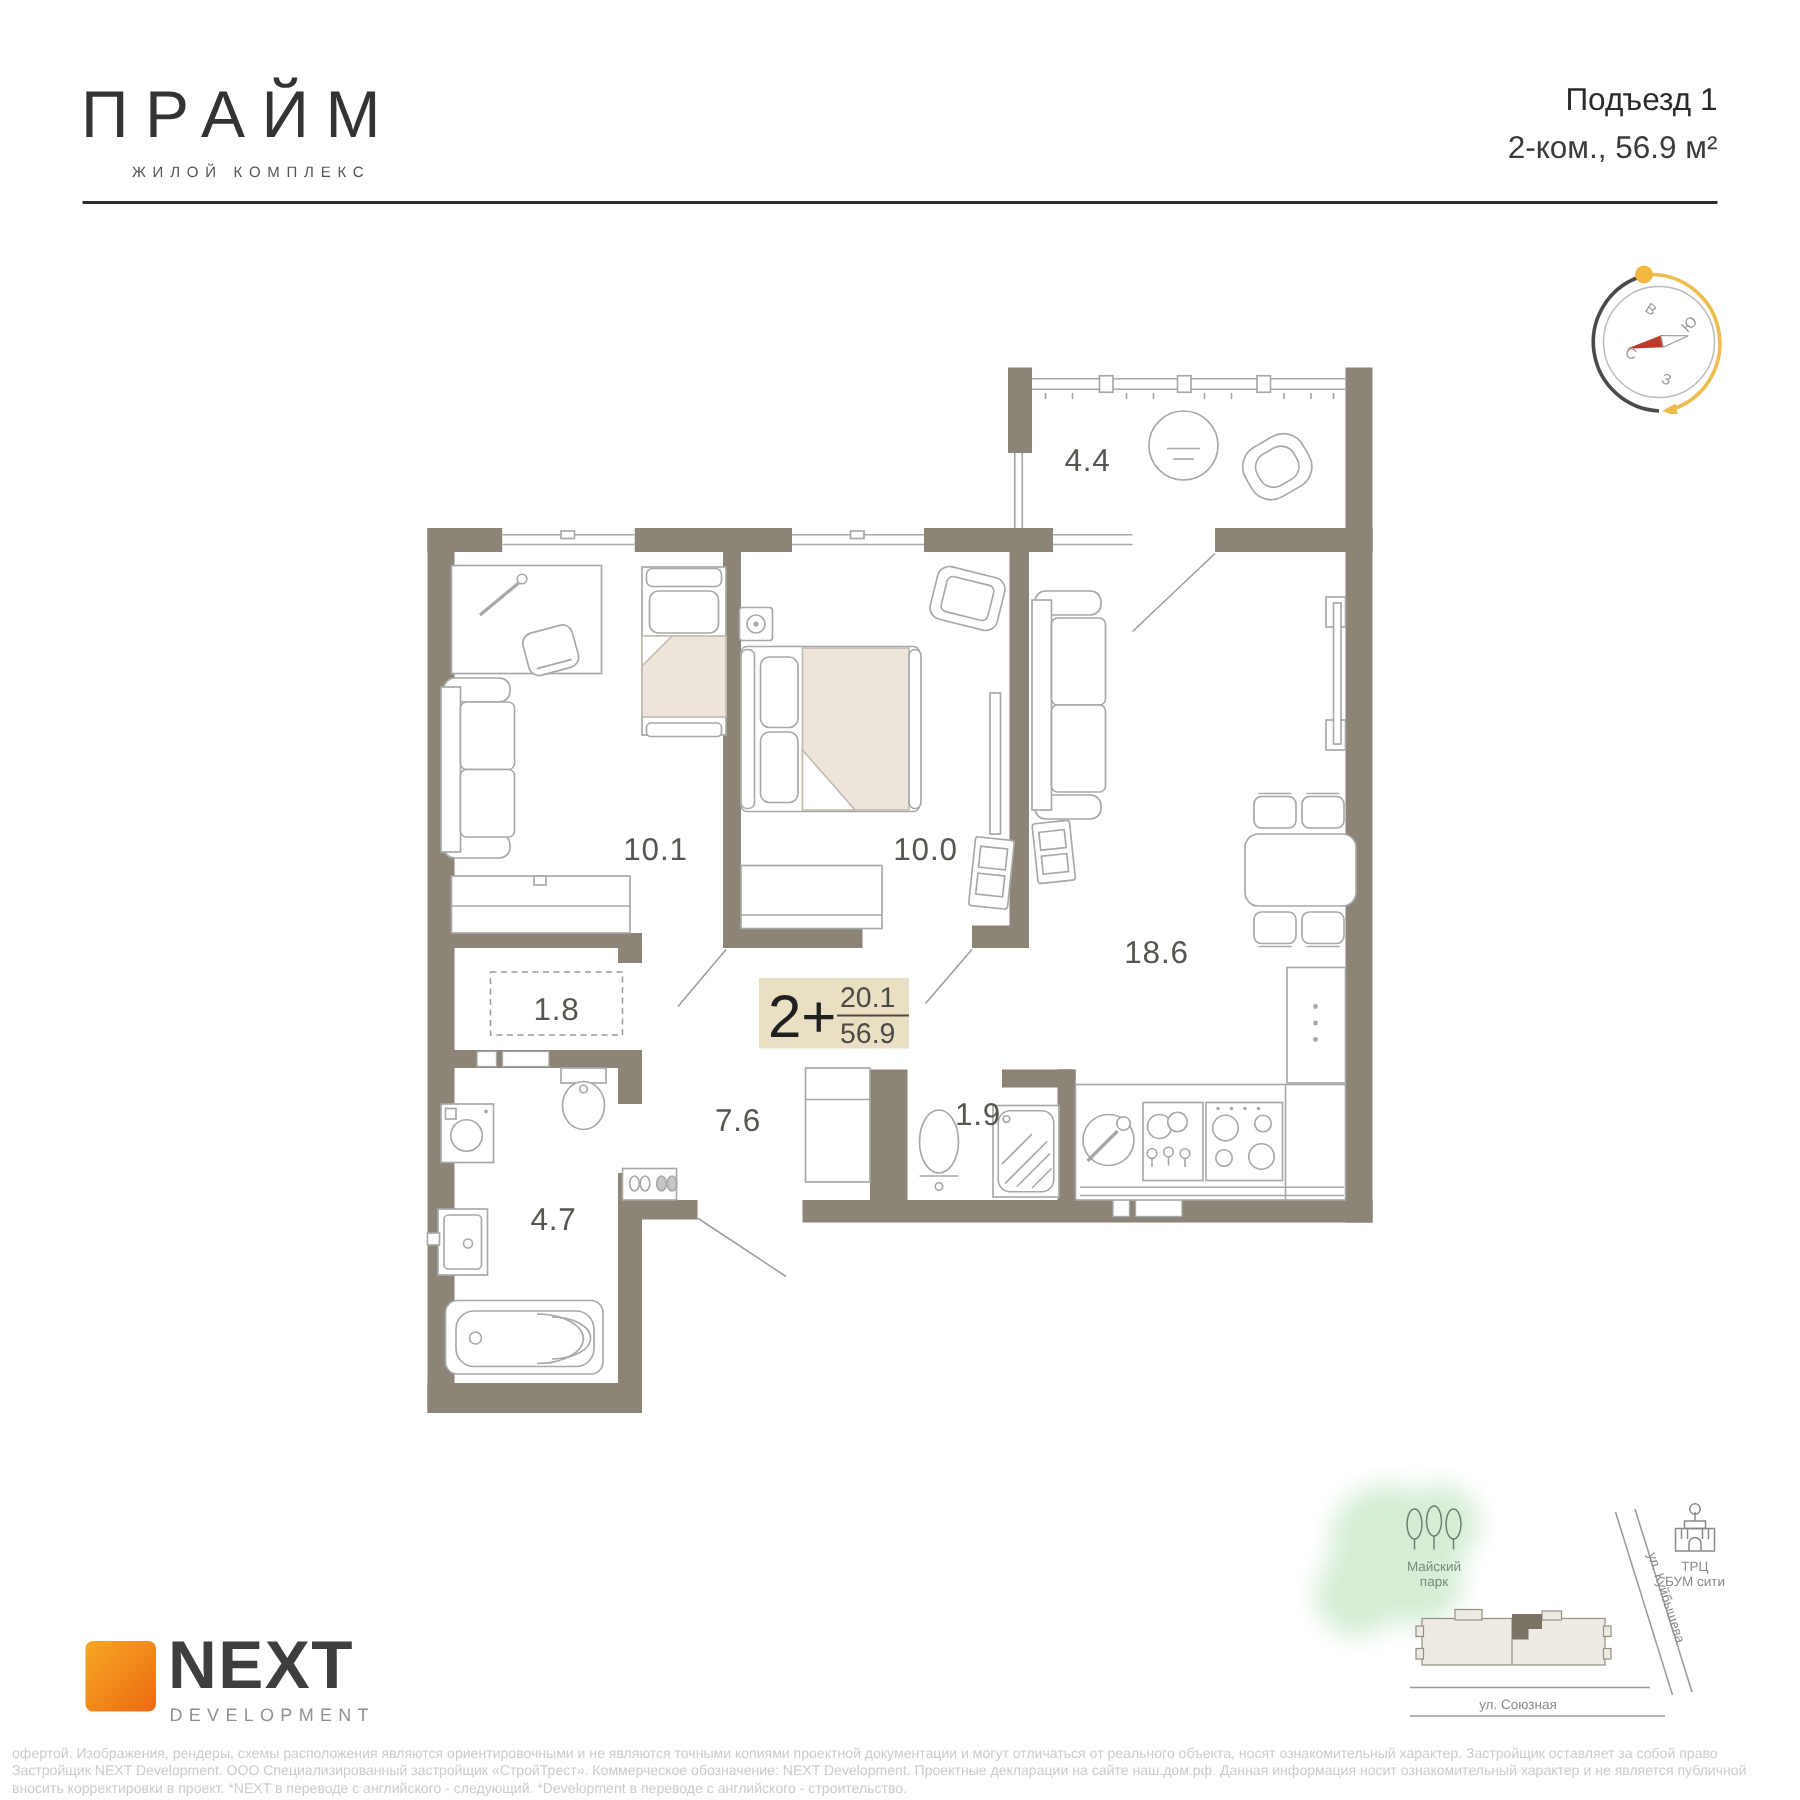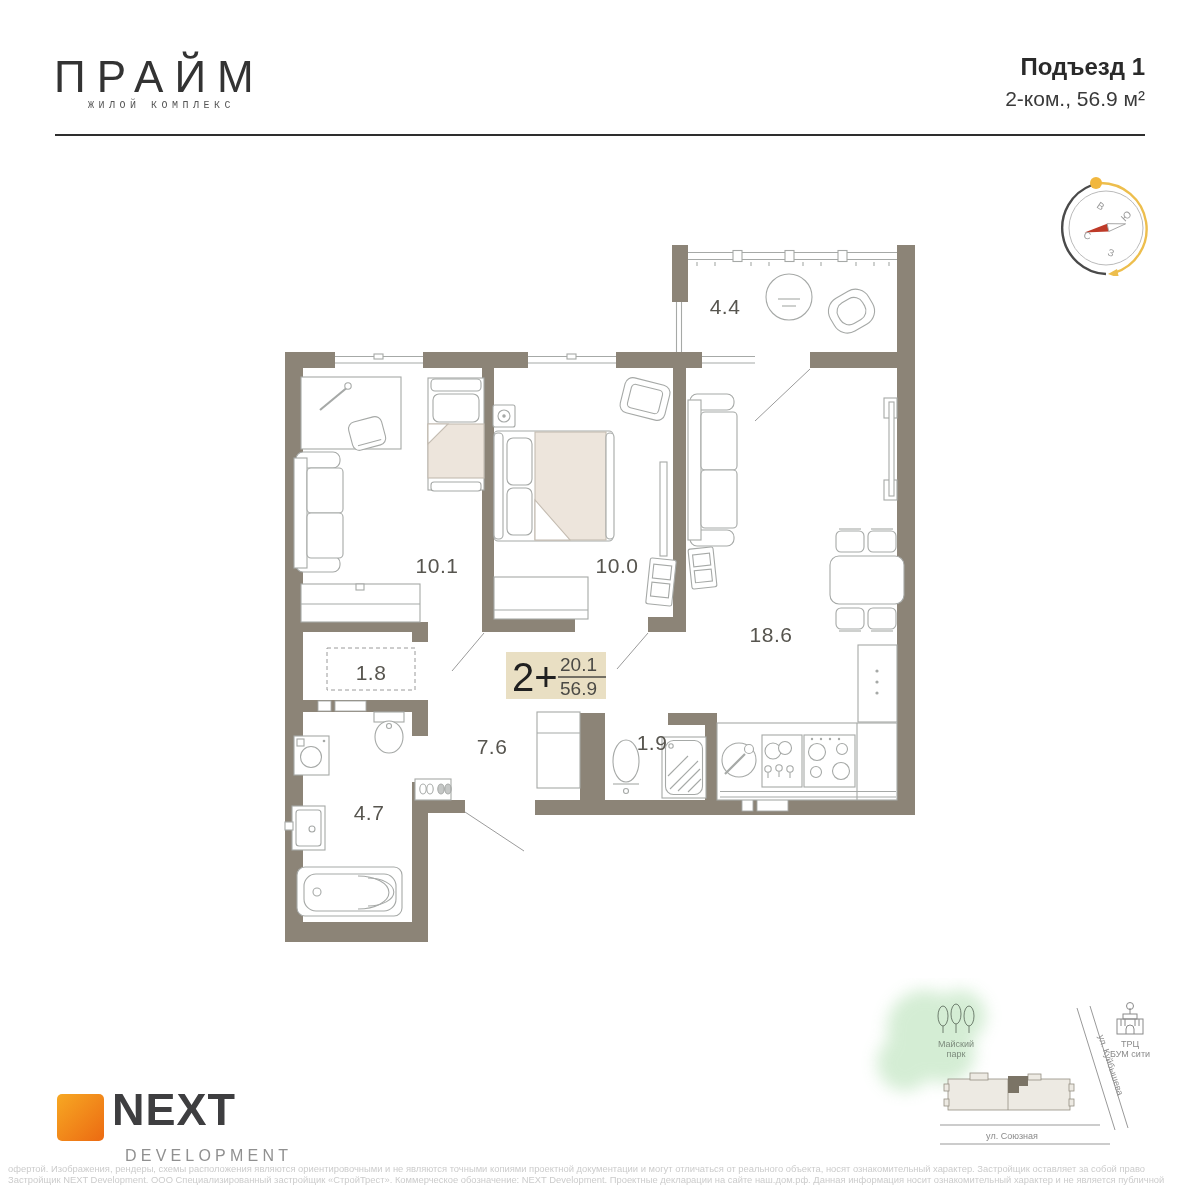--- a/index.html
+++ b/index.html
@@ -1,31 +1,31 @@
 <!DOCTYPE html>
 <html><head>
 <meta charset="utf-8">
 <style>
   html,body{margin:0;padding:0;background:#ffffff;}
   #stage{position:relative;width:1200px;height:1200px;background:#ffffff;overflow:hidden;
          font-family:"Liberation Sans",sans-serif;}
   .abs{position:absolute;}
   
   .logo-title{left:54px;top:52px;font-size:44px;letter-spacing:11px;color:#333;font-weight:400;}
-  .logo-sub{left:88px;top:100px;font-size:10px;letter-spacing:4.5px;color:#555;font-family:Liberation Mono, monospace;}
+  .logo-sub{left:88px;top:110px;font-size:10px;letter-spacing:4.5px;color:#555;}
   .hdr-right{left:700px;top:50px;width:445px;text-align:right;}
-  .entrance{font-size:24px;font-weight:bold;color:#2a2a2a;line-height:34px;}
+  .entrance{font-size:21px;font-weight:normal;color:#2a2a2a;line-height:34px;}
   .apt-sum{font-size:21px;color:#3a3a3a;line-height:30px;text-align:right;}
   .divider{left:55px;top:134px;width:1090px;height:2px;background:#2e2e2e;}
   
   .dev-logo{left:57px;top:1092px;width:260px;height:64px;}
   .dev-sq{position:absolute;left:0;top:2px;width:47px;height:47px;border-radius:5px;
           background:linear-gradient(135deg,#F7A823 0%,#EC6A12 100%);}
   .dev-name{position:absolute;left:55px;top:-8px;font-size:45px;font-weight:bold;color:#3E3E40;letter-spacing:1px;}
-  .dev-div{position:absolute;left:68px;top:44px;font-size:16px;letter-spacing:4.2px;color:#909090;margin-top:11px;}
+  .dev-div{position:absolute;left:56px;top:44px;font-size:12px;letter-spacing:4.2px;color:#909090;}
   
   .disc{left:8px;top:1163px;width:1188px;color:#cccccc;font-size:9.4px;line-height:11.4px;}
   svg text{font-family:"Liberation Sans",sans-serif;}
 </style>
 </head>
 <body>
 
 <div id="stage">
 
   <div class="abs logo-title">ПРАЙМ</div>
@@ -413,15 +413,16 @@
 
   <div class="abs dev-logo">
     <div class="dev-sq"></div>
     <div class="dev-name">NEXT</div>
     <div class="dev-div">DEVELOPMENT</div>
   </div>
 
   <div class="abs disc">
     <div>офертой. Изображения, рендеры, схемы расположения являются ориентировочными и не являются точными копиями проектной документации и могут отличаться от реального объекта, носят ознакомительный характер. Застройщик оставляет за собой право</div>
     <div>Застройщик NEXT Development. ООО Специализированный застройщик «СтройТрест». Коммерческое обозначение: NEXT Development. Проектные декларации на сайте наш.дом.рф. Данная информация носит ознакомительный характер и не является публичной</div>
+    <div>вносить корректировки в проект. *NEXT в переводе с английского - следующий. *Development в переводе с английского - строительство.</div>
   </div>
 
 </div>
 
 </body></html>

